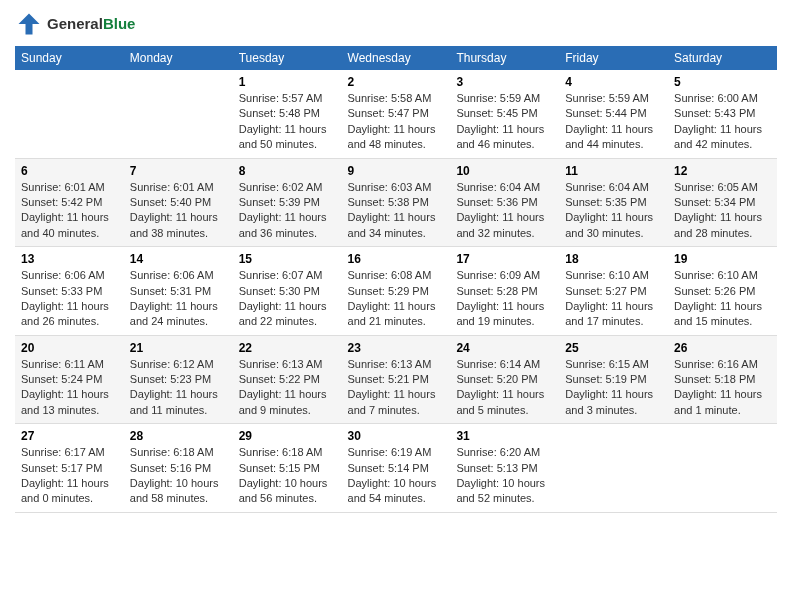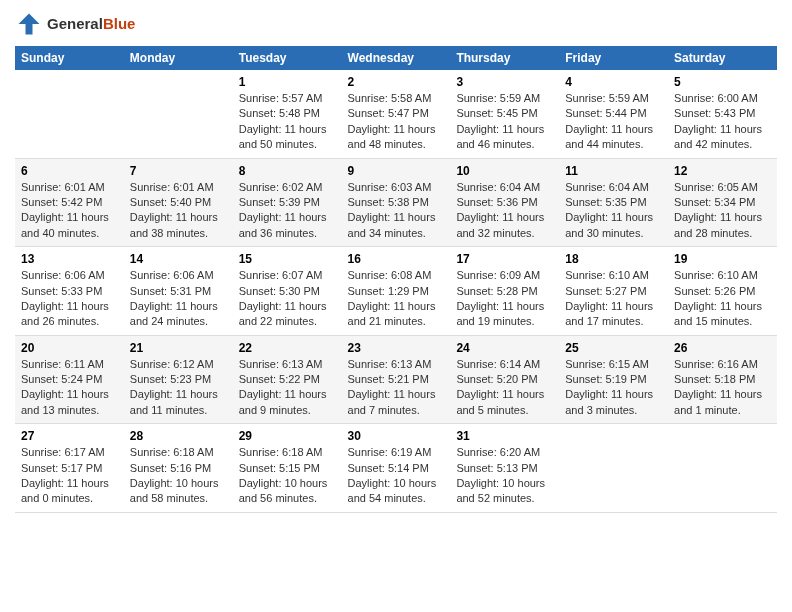--- a/index.html
+++ b/index.html
@@ -26,21 +26,21 @@
       line-height: 1.1;
     }
     .logo-general {
       font-size: 15px;
       font-weight: bold;
       color: #333;
     }
     .logo-blue {
       font-size: 15px;
       font-weight: bold;
-      color: #c2410c;
+      color: #15803d;
     }
     .logo-icon {
       width: 28px;
       height: 28px;
     }
     .title-block {
       text-align: right;
     }
     .month-title {
       font-size: 32px;
@@ -56,21 +56,21 @@
       border-collapse: collapse;
       font-size: 11px;
     }
     thead tr {
       background-color: #2a6db5;
       color: #fff;
     }
     thead th {
       padding: 5px 6px;
       text-align: left;
-      font-weight: bold;
+      font-weight: normal;
       font-size: 12px;
       margin-top: 20px;
     }
     tbody tr {
       border-bottom: 1px solid #ddd;
     }
     tbody tr:nth-child(even) {
       background: #f5f5f5;
     }
     td {
@@ -213,21 +213,21 @@
         </td>
         <td>
           <span class="day-num">15</span>
           <div class="day-info" style="white-space: pre-line;">Sunrise: 6:07 AM
 Sunset: 5:30 PM
 Daylight: 11 hours and 22 minutes.</div>
         </td>
         <td>
           <span class="day-num">16</span>
           <div class="day-info" style="white-space: pre-line;">Sunrise: 6:08 AM
-Sunset: 1:29 PM
+Sunset: 5:29 PM
 Daylight: 11 hours and 21 minutes.</div>
         </td>
         <td>
           <span class="day-num">17</span>
           <div class="day-info" style="white-space: pre-line;">Sunrise: 6:09 AM
 Sunset: 5:28 PM
 Daylight: 11 hours and 19 minutes.</div>
         </td>
         <td>
           <span class="day-num">18</span>

